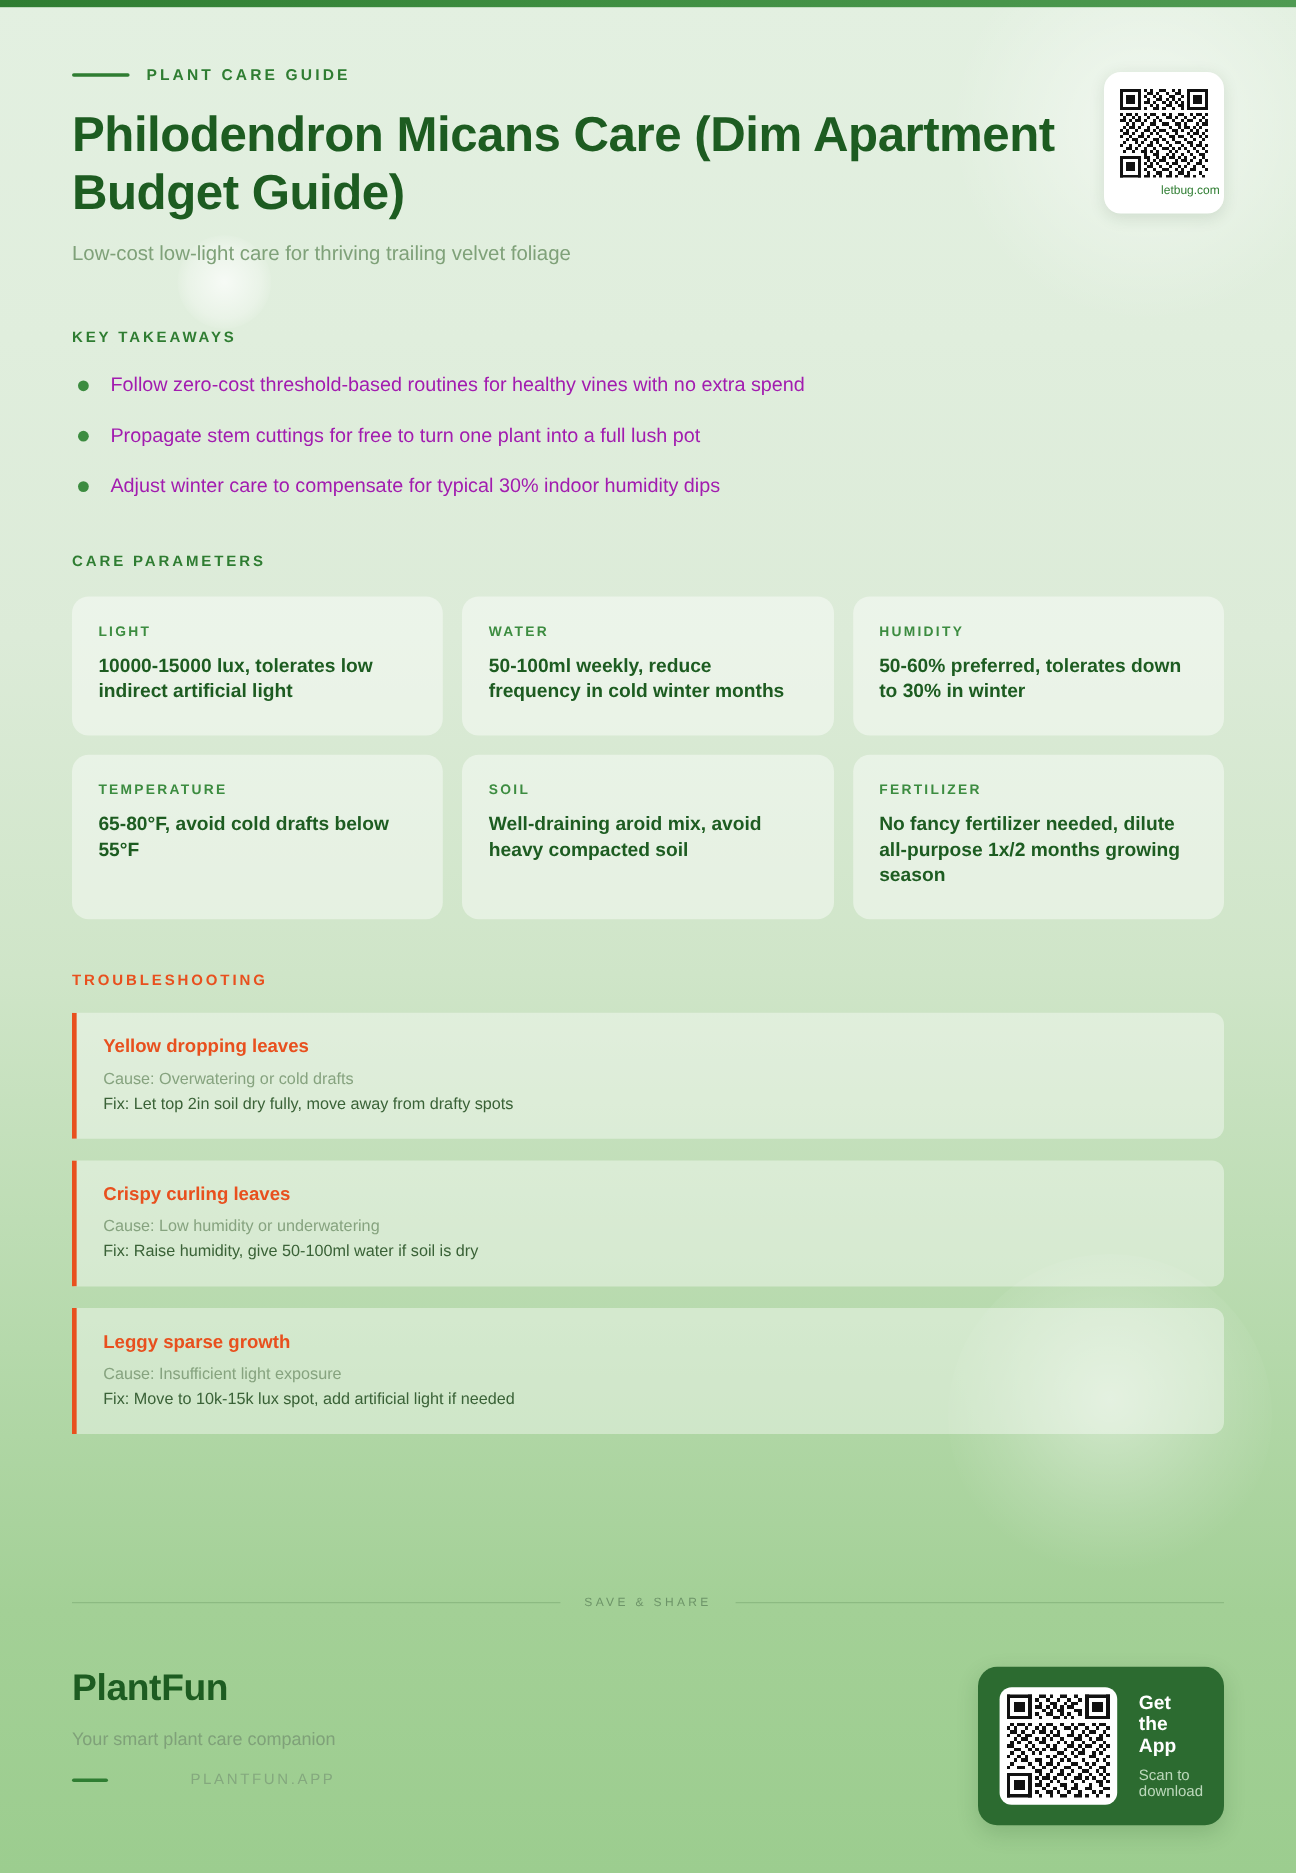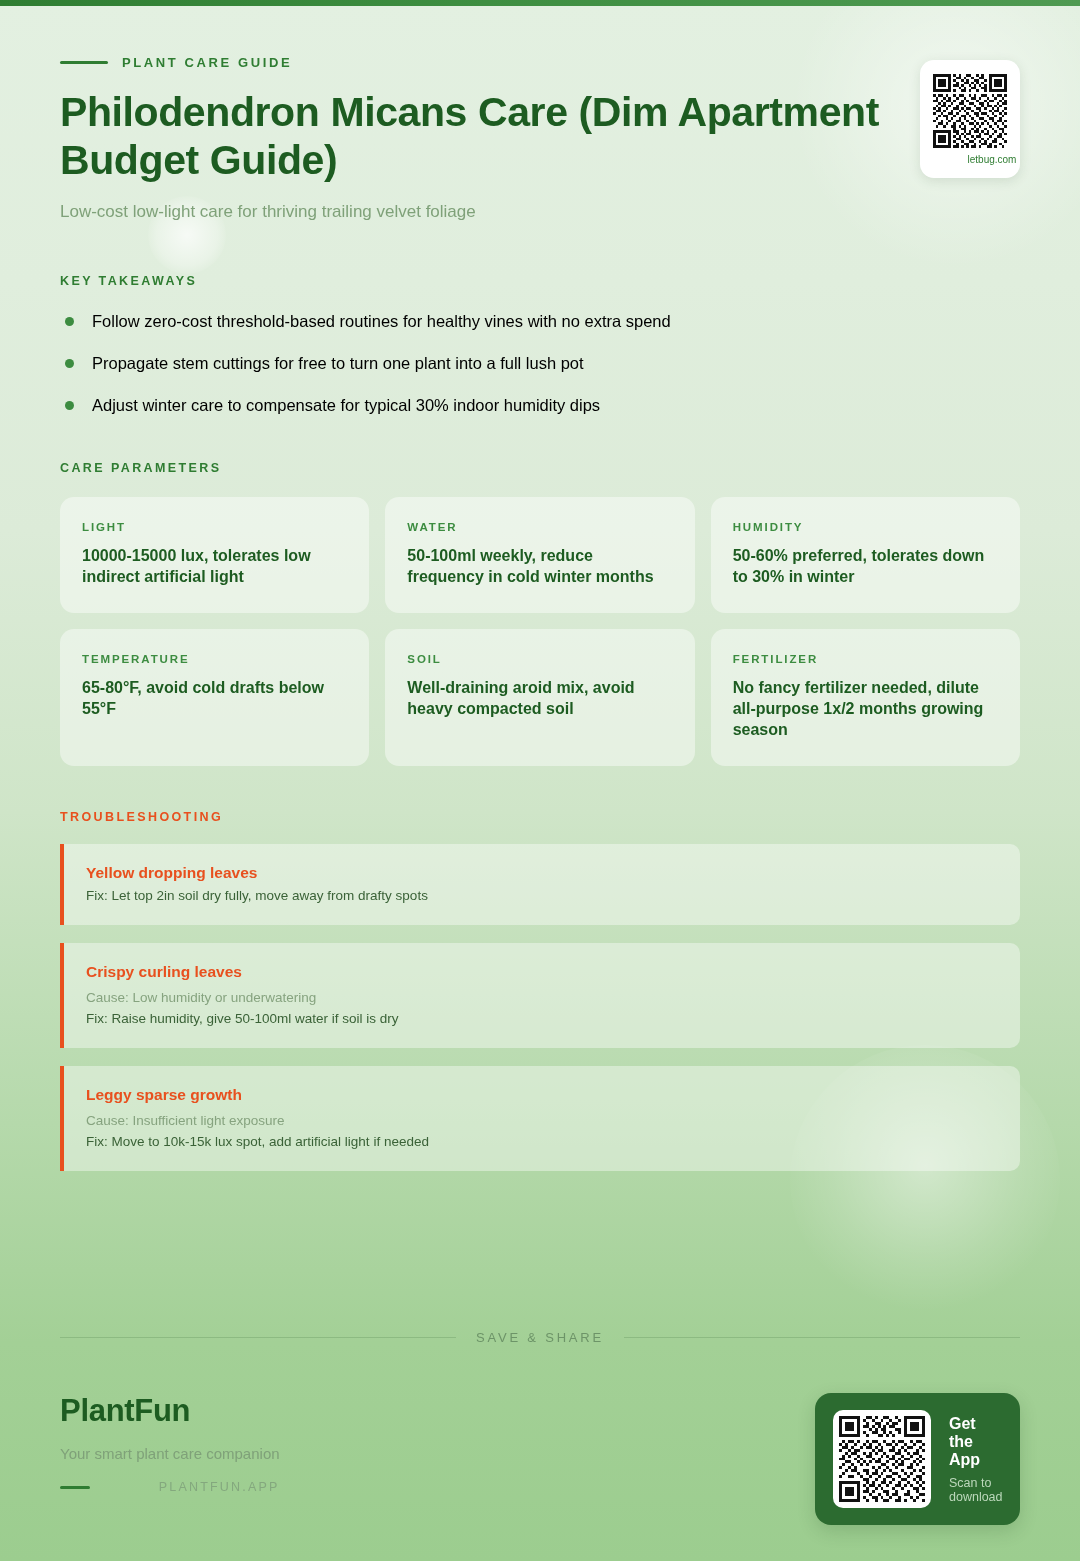--- a/index.html
+++ b/index.html
@@ -90,21 +90,21 @@
   .section-label.warn { color: #e8501e; }
 
   
   .takeaways { margin-top: 52px; }
   .takeaway-list { margin-top: 22px; display: flex; flex-direction: column; gap: 20px; }
   .takeaway { display: flex; align-items: flex-start; gap: 18px; }
   .bullet {
     width: 9px; height: 9px; border-radius: 50%;
     background: #3c8c40; flex: 0 0 auto; margin-top: 7px; margin-left: 5px;
   }
-  .takeaway-text { font-size: 16.5px; color: #000000; line-height: 1.35; }
+  .takeaway-text { font-size: 16.5px; color: #a21caf; line-height: 1.35; }
 
   
   .care { margin-top: 44px; }
   .care-grid {
     margin-top: 22px;
     display: grid;
     grid-template-columns: repeat(3, 1fr);
     gap: 16px 16px;
     align-items: stretch;
   }
@@ -135,21 +135,21 @@
   }
   .trouble-title { font-size: 15.5px; font-weight: bold; color: #e8501e; }
   .trouble-cause { margin-top: 9px; font-size: 13.5px; color: #86a37f; }
   .trouble-fix { margin-top: 6px; font-size: 13.5px; color: #3a6237; }
 
   
   .footer { position: absolute; left: 0; top: 1330px; width: 1080px; padding: 0 60px; z-index: 10; }
   .share-divider { display: flex; align-items: center; gap: 20px; }
   .share-divider .line { flex: 1 1 auto; height: 1px; background: rgba(60,110,60,0.22); }
   .share-text {
-    font-size: 13px; letter-spacing: 2.8px; color: #6d9468;
+    font-size: 10px; letter-spacing: 2.8px; color: #6d9468;
     text-transform: uppercase; font-weight: normal;
   }
   .footer-body {
     margin-top: 48px;
     display: flex; align-items: flex-start; justify-content: space-between;
   }
   .brand-name { font-size: 31px; font-weight: bold; color: #1d5c21; letter-spacing: -0.3px; }
   .brand-tag { margin-top: 16px; font-size: 15px; color: #7fa179; }
   .brand-url-row { margin-top: 18px; display: flex; align-items: center; gap: 13px; justify-content: space-between; }
   .brand-url-rule { width: 30px; height: 3px; background: #2f7d32; border-radius: 2px; }
@@ -483,20 +483,21 @@
         <div class="care-val">No fancy fertilizer needed, dilute all-purpose 1x/2 months growing season</div>
       </div>
     </div>
   </div>
 
   <div class="trouble">
     <div class="section-label warn">TROUBLESHOOTING</div>
     <div class="trouble-list">
       <div class="trouble-card">
         <div class="trouble-title">Yellow dropping leaves</div>
+        <div class="trouble-cause">Cause: Overwatering or cold drafts</div>
         <div class="trouble-fix">Fix: Let top 2in soil dry fully, move away from drafty spots</div>
       </div>
       <div class="trouble-card">
         <div class="trouble-title">Crispy curling leaves</div>
         <div class="trouble-cause">Cause: Low humidity or underwatering</div>
         <div class="trouble-fix">Fix: Raise humidity, give 50-100ml water if soil is dry</div>
       </div>
       <div class="trouble-card">
         <div class="trouble-title">Leggy sparse growth</div>
         <div class="trouble-cause">Cause: Insufficient light exposure</div>

